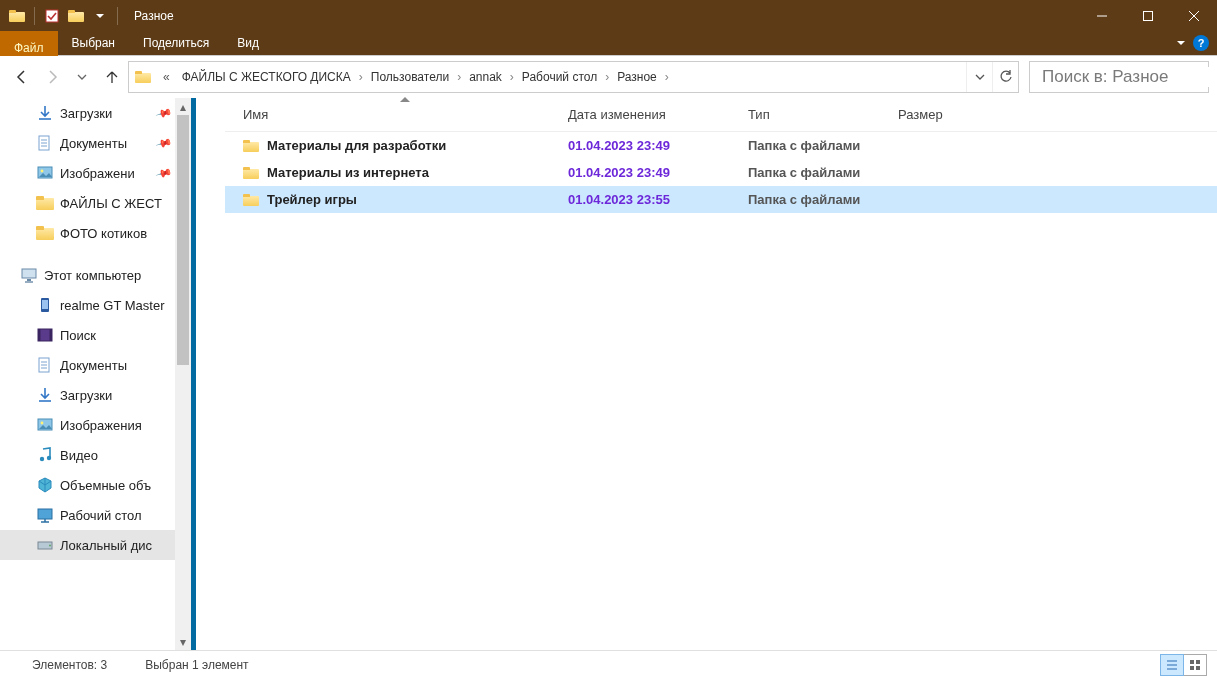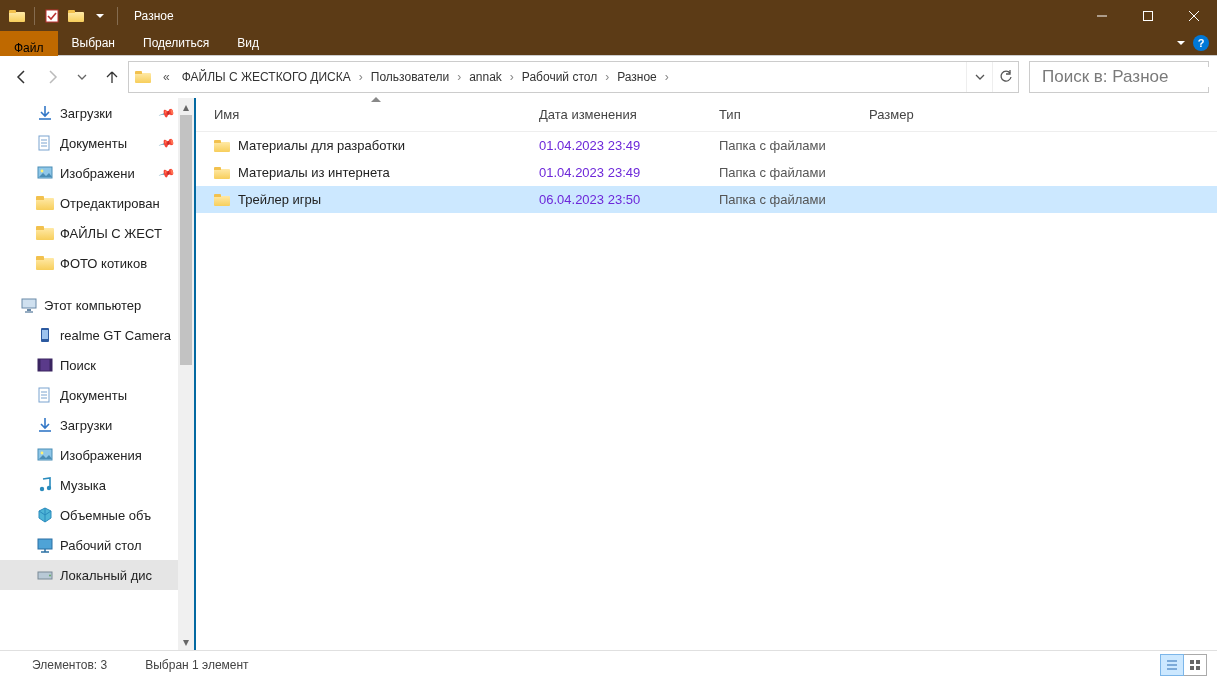--- a/index.html
+++ b/index.html
@@ -11,21 +11,21 @@
 .titlebar .qat-item { width: 22px; height: 22px; display: flex; align-items: center; justify-content: center; }
 .titlebar .qat-sep { width: 1px; height: 18px; background: rgba(255,255,255,0.25); margin: 0 4px; }
 .titlebar .title { padding-left: 6px; font-size: 12px; }
 .titlebar .spacer { flex: 1; }
 .titlebar .win-controls { display: flex; }
 .titlebar .win-btn { width: 46px; height: 31px; display: flex; align-items: center; justify-content: center; color: #fff; }
 .chev-down { border-left: 4px solid transparent; border-right: 4px solid transparent; border-top: 4px solid #fff; display: inline-block; }
 
 
 .ribbon { height: 25px; background: #5c3b16; display: flex; align-items: stretch; border-bottom: 1px solid #ccc; }
-.ribbon .tab-file { background: #bf6900; color: #000000; padding: 17px 14px; display: flex; align-items: center; font-size: 12px; }
+.ribbon .tab-file { background: #bf6900; color: #fef9c3; padding: 17px 14px; display: flex; align-items: center; font-size: 12px; }
 .ribbon .tab { color: #fff; padding: 0 14px; display: flex; align-items: center; font-size: 12px; }
 .ribbon .ribbon-spacer { flex: 1; }
 .ribbon .ribbon-right { display: flex; align-items: center; padding-right: 8px; gap: 8px; color: #fff; }
 .help-icon { width: 16px; height: 16px; border-radius: 50%; background: #0078d7; color: #fff; display: flex; align-items: center; justify-content: center; font-size: 11px; font-weight: bold; }
 
 
 .navbar { height: 42px; background: #fff; display: flex; align-items: center; padding: 5px 8px; gap: 2px; }
 .nav-btn { width: 28px; height: 28px; display: flex; align-items: center; justify-content: center; color: #808080; }
 .nav-btn.enabled { color: #333; }
 .addr-wrap { flex: 1; height: 32px; border: 1px solid #ccc; display: flex; align-items: center; min-width: 0; }
@@ -36,42 +36,42 @@
 .crumb-sep { color: #888; padding: 0 2px; }
 .addr-ctl { width: 26px; height: 30px; display: flex; align-items: center; justify-content: center; border-left: 1px solid #eee; color: #555; }
 .search-wrap { width: 180px; height: 32px; border: 1px solid #ccc; display: flex; align-items: center; padding: 0 6px; color: #888; margin-left: 8px; }
 .search-wrap input { border: none; outline: none; flex: 1; font-size: 17px; margin-left: 6px; color: #333; }
 .search-wrap input::placeholder { color: #7a7a7a; }
 
 
 .main { flex: 1; display: flex; min-height: 0; }
 
 
-.sidebar { width: 196px; border-right: 2px solid #0369a1; position: relative; overflow: hidden; }
+.sidebar { width: 196px; border-right: 5px solid #0369a1; position: relative; overflow: hidden; }
 .sidebar-inner { position: absolute; inset: 0 16px 0 0; overflow: hidden; }
 .tree-item { height: 30px; display: flex; align-items: center; padding-left: 20px; gap: 6px; white-space: nowrap; color: #222; font-size: 13px; }
 .tree-item.deep { padding-left: 36px; }
 .tree-item .pin { margin-left: auto; margin-right: 4px; color: #777; font-size: 11px; transform: rotate(30deg); }
 .tree-item.selected { background: #e5e5e5; }
 .tree-icon { width: 18px; height: 18px; display: flex; align-items: center; justify-content: center; }
 .sidebar-scroll { position: absolute; right: 0; top: 0; bottom: 0; width: 16px; background: #f0f0f0; display: flex; flex-direction: column; }
 .scroll-arrow { height: 17px; display: flex; align-items: center; justify-content: center; color: #666; background: #f0f0f0; }
 .scroll-track { flex: 1; position: relative; }
 .scroll-thumb { position: absolute; left: 2px; right: 2px; top: 0; height: 250px; background: #c2c2c2; }
 
 
-.filelist { flex: 1; display: flex; flex-direction: column; }
+.filelist { flex: 1; display: flex; flex-direction: column; padding-left: 29px; }
 .columns { height: 34px; display: flex; align-items: center; border-bottom: 1px solid #eee; padding-left: 18px; color: #444; font-size: 13px; }
 .col { display: flex; align-items: center; gap: 6px; position: relative; height: 100%; border-right: 1px solid transparent; padding-right: 12px; }
 .col.name { width: 325px; }
 .col.date { width: 180px; }
 .col.type { width: 150px; }
 .col.size { width: 100px; }
 .sort-carat { border-left: 5px solid transparent; border-right: 5px solid transparent; border-bottom: 5px solid #888; position: absolute; top: -1px; left: 50%; transform: translateX(-50%); }
-.rows { flex: 1; overflow: auto; }
+.rows { flex: 1; overflow: auto; font-weight: bold; }
 .row { height: 27px; display: flex; align-items: center; padding-left: 18px; font-size: 13px; color: #222; }
 .row.selected { background: #cce8ff; }
 .cell { display: flex; align-items: center; gap: 8px; }
 .cell.name { width: 325px; }
 .cell.date { width: 180px; color: #6d28d9; }
 .cell.type { width: 150px; color: #555; }
 .cell.size { width: 100px; color: #555; text-align: right; justify-content: flex-end; }
 
 
 .statusbar { height: 28px; border-top: 1px solid #e0e0e0; display: flex; align-items: center; padding: 0 10px; font-size: 12px; color: #444; }
@@ -240,26 +240,20 @@
               <path d="M3 13 L7 9 L10 12 L13 9 L16 13" fill="#4a8db5"></path>
             </svg>
           </span>
           <span>Изображени</span>
           <span class="pin">📌</span>
         </div>
         <div class="tree-item deep">
           <span class="tree-icon">
             <span class="folder-icon"></span>
           </span>
-          <span>Отредактирован</span>
-        </div>
-        <div class="tree-item deep">
-          <span class="tree-icon">
-            <span class="folder-icon"></span>
-          </span>
           <span>ФАЙЛЫ С ЖЕСТ</span>
         </div>
         <div class="tree-item deep">
           <span class="tree-icon">
             <span class="folder-icon"></span>
           </span>
           <span>ФОТО котиков</span>
         </div>
         <div style="height: 12px;"></div>
         <div class="tree-item">
@@ -272,21 +266,21 @@
           </span>
           <span>Этот компьютер</span>
         </div>
         <div class="tree-item deep">
           <span class="tree-icon">
             <svg width="18" height="18" viewBox="0 0 18 18">
               <rect x="5" y="2" width="8" height="14" rx="1" fill="#2c5aa0"></rect>
               <rect x="6" y="4" width="6" height="9" fill="#9cc3ef"></rect>
             </svg>
           </span>
-          <span>realme GT Camera</span>
+          <span>realme GT Master</span>
         </div>
         <div class="tree-item deep">
           <span class="tree-icon">
             <svg width="18" height="18" viewBox="0 0 18 18">
               <rect x="2" y="3" width="14" height="12" fill="#5a3a8a" stroke="#3a2560"></rect>
               <rect x="2" y="3" width="2.5" height="12" fill="#3a2560"></rect>
               <rect x="13.5" y="3" width="2.5" height="12" fill="#3a2560"></rect>
             </svg>
           </span>
           <span>Поиск</span>
@@ -322,21 +316,21 @@
           <span>Изображения</span>
         </div>
         <div class="tree-item deep">
           <span class="tree-icon">
             <svg width="18" height="18" viewBox="0 0 18 18">
               <path d="M7 3 L14 2 L14 12" stroke="#2a8bbd" stroke-width="1.6" fill="none"></path>
               <circle cx="6" cy="13" r="2.2" fill="#2a8bbd"></circle>
               <circle cx="13" cy="12" r="2.2" fill="#2a8bbd"></circle>
             </svg>
           </span>
-          <span>Музыка</span>
+          <span>Видео</span>
         </div>
         <div class="tree-item deep">
           <span class="tree-icon">
             <svg width="18" height="18" viewBox="0 0 18 18">
               <path d="M9 2 L15 5 L15 12 L9 16 L3 12 L3 5 Z" fill="#4fb5d6" stroke="#2a8bbd"></path>
               <path d="M9 2 L9 9 L15 5 M9 9 L3 5 M9 9 L9 16" stroke="#2a8bbd" fill="none"></path>
             </svg>
           </span>
           <span>Объемные объ</span>
         </div>
@@ -402,21 +396,21 @@
           </div>
           <div class="cell date">01.04.2023 23:49</div>
           <div class="cell type">Папка с файлами</div>
           <div class="cell size"></div>
         </div>
         <div class="row selected">
           <div class="cell name">
             <span class="folder-icon small"></span>
             <span>Трейлер игры</span>
           </div>
-          <div class="cell date">06.04.2023 23:50</div>
+          <div class="cell date">01.04.2023 23:55</div>
           <div class="cell type">Папка с файлами</div>
           <div class="cell size"></div>
         </div>
       </div>
   </div>
 </div>
 
 <div class="statusbar">
   <span class="status-seg">Элементов: 3</span>
   <span class="status-seg">Выбран 1 элемент</span>

